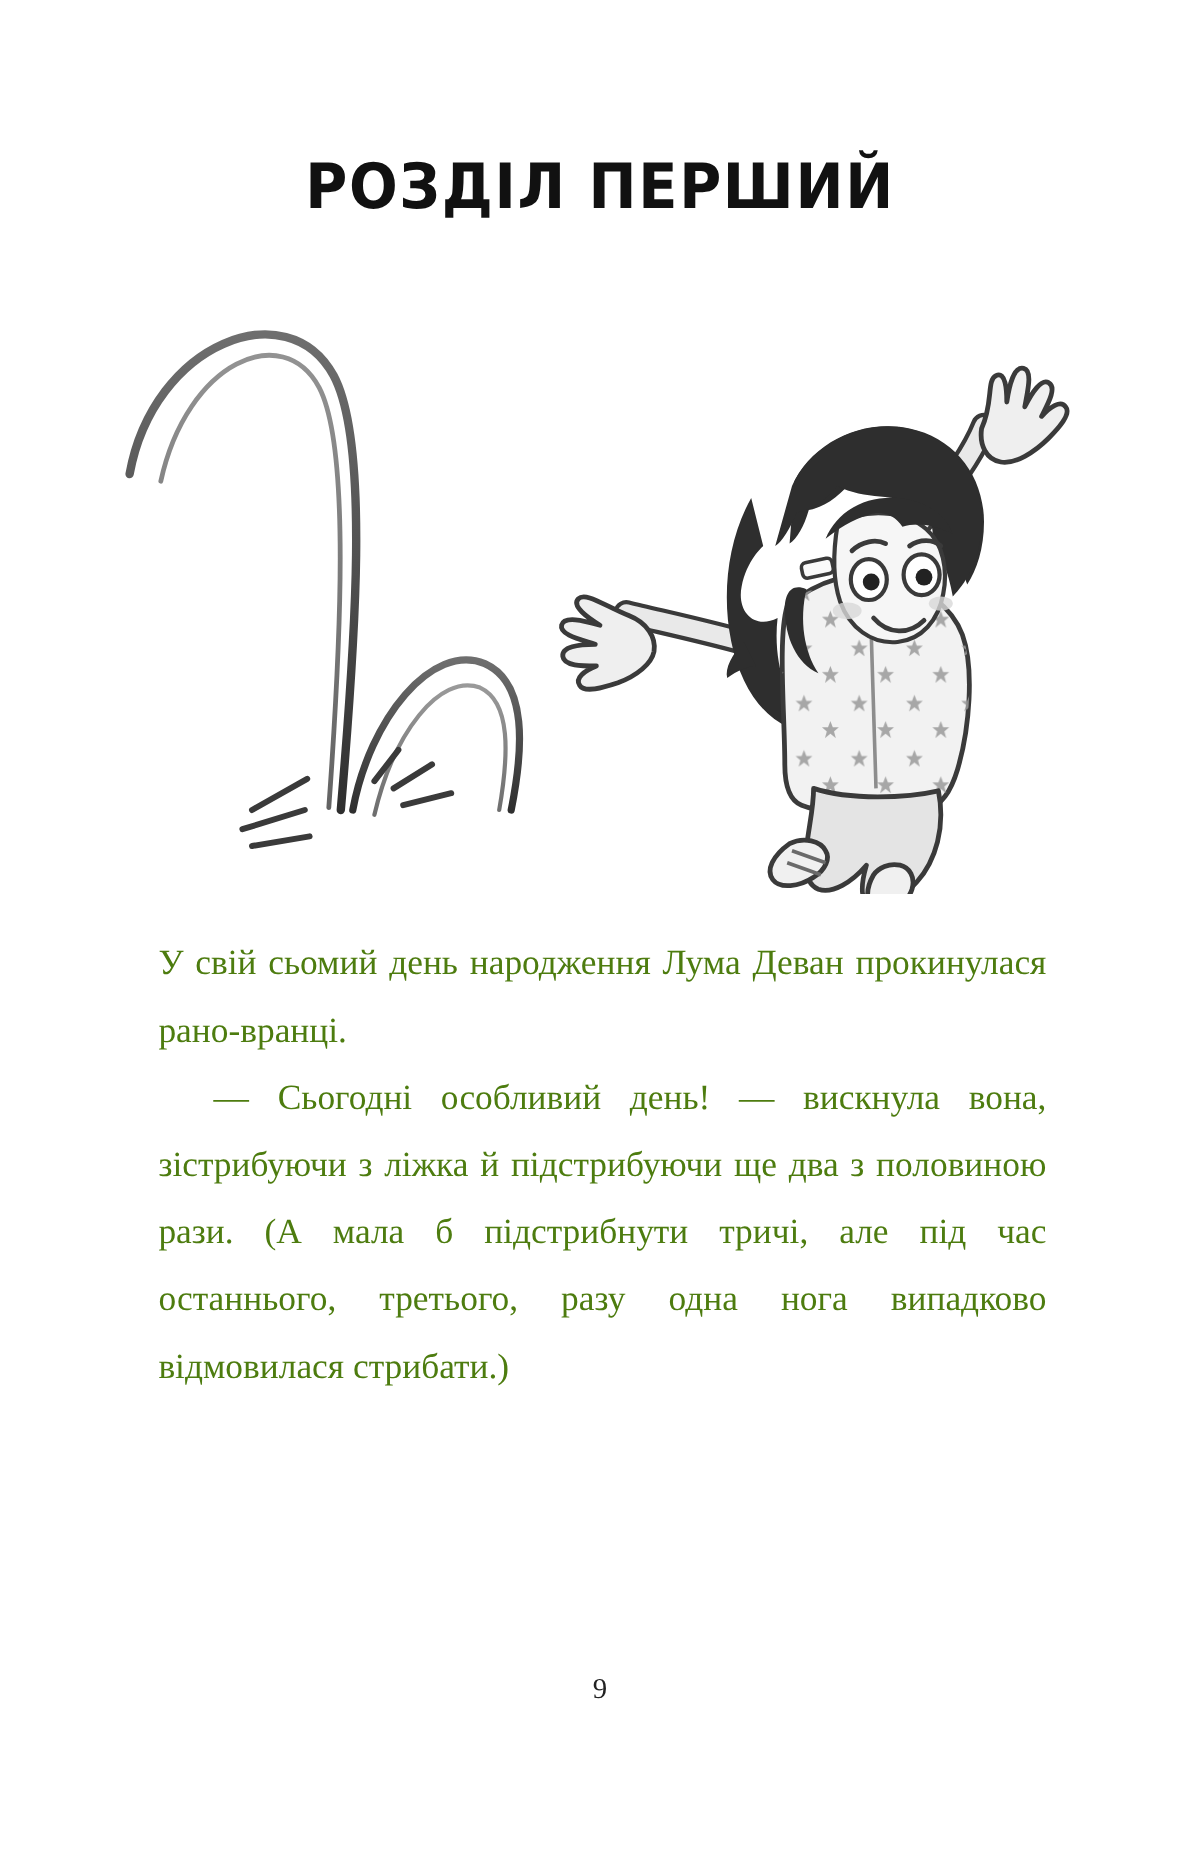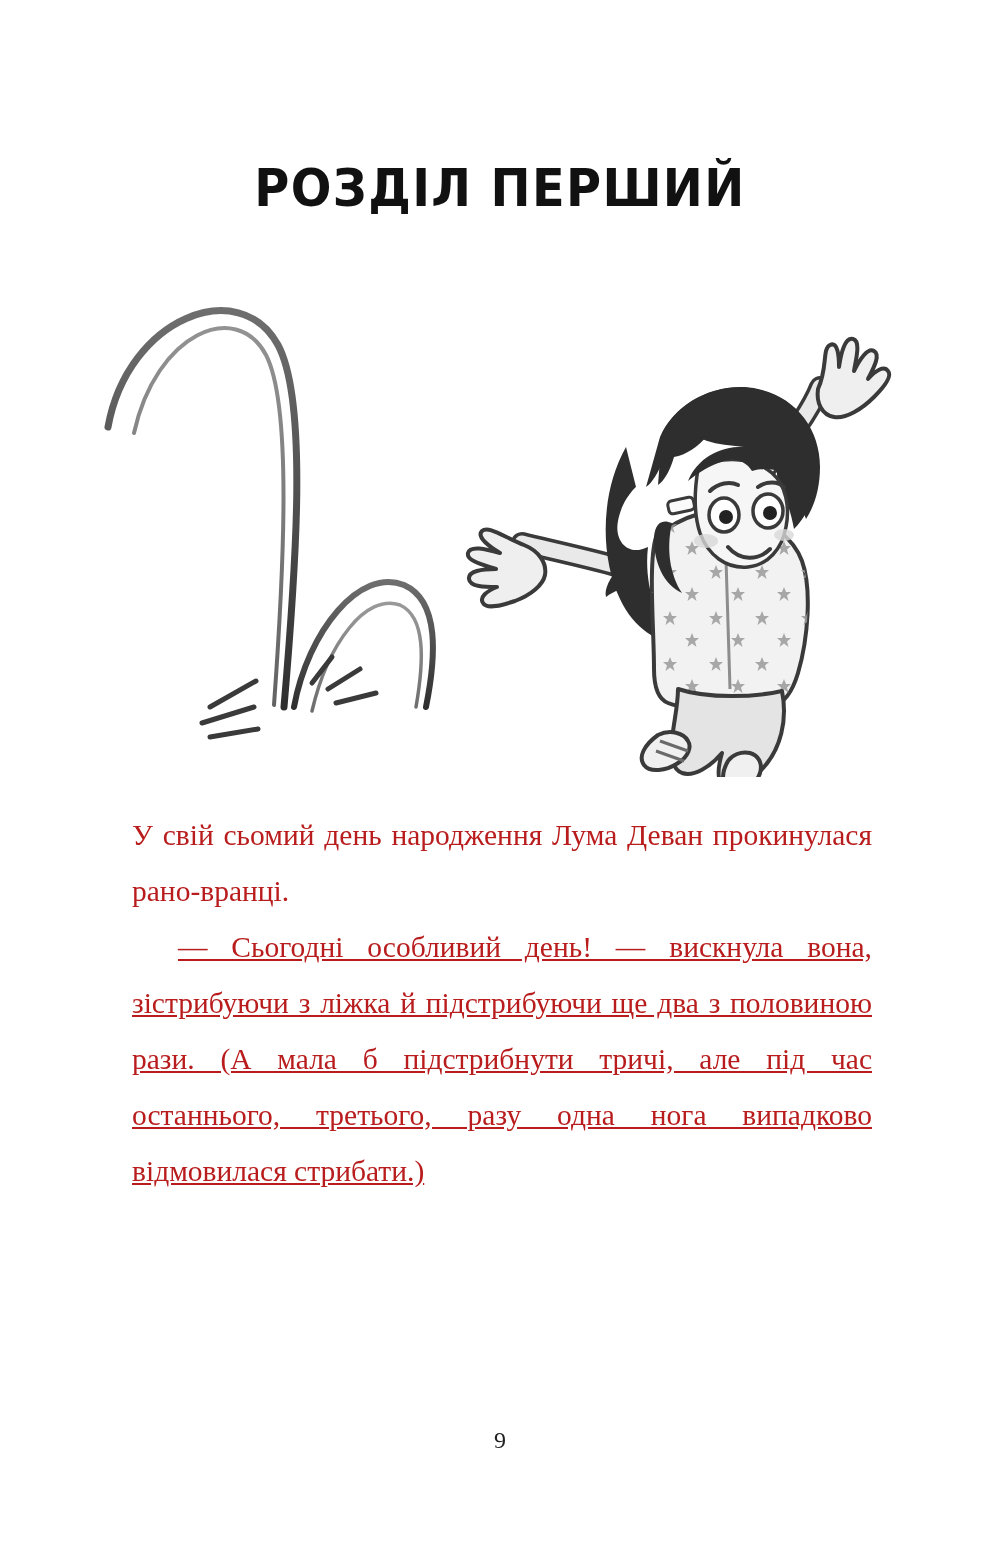--- a/index.html
+++ b/index.html
@@ -14,21 +14,20 @@
     font-family: "Liberation Serif", serif;
     color: #1a1a1a;
     overflow: hidden;
   }
   .page {
     position: absolute;
     inset: 0;
     width: 1000px;
     height: 1298px;
     background: #fff;
-    margin-top: 32px;
   }
 
   
   .chapter-title {
     position: absolute;
     top: 126px;
     left: 0;
     width: 1000px;
     text-align: center;
     font-family: "DejaVu Sans", sans-serif;
@@ -56,30 +55,29 @@
 
   
   .body-text {
     position: absolute;
     top: 775px;
     left: 132px;
     width: 740px;
     font-family: "Liberation Serif", serif;
     font-size: 29.5px;
     line-height: 56px;
-    color: #b91c1c;
+    color: #4d7c0f;
     text-align: justify;
     text-justify: inter-word;
   }
   .body-text p {
     margin: 0;
   }
   .body-text p.indent {
     text-indent: 46px;
-    text-decoration: underline;
   }
   .body-text p.shout {
     text-indent: 46px;
   }
 
   
   .page-number {
     position: absolute;
     top: 1395px;
     left: 0;

